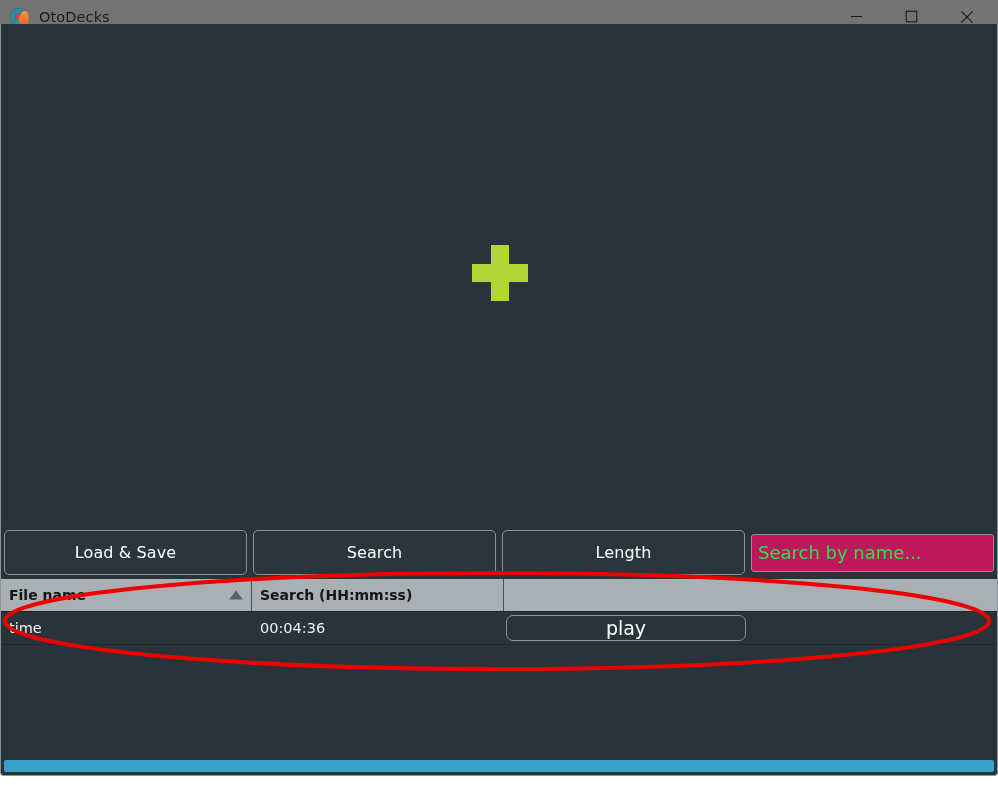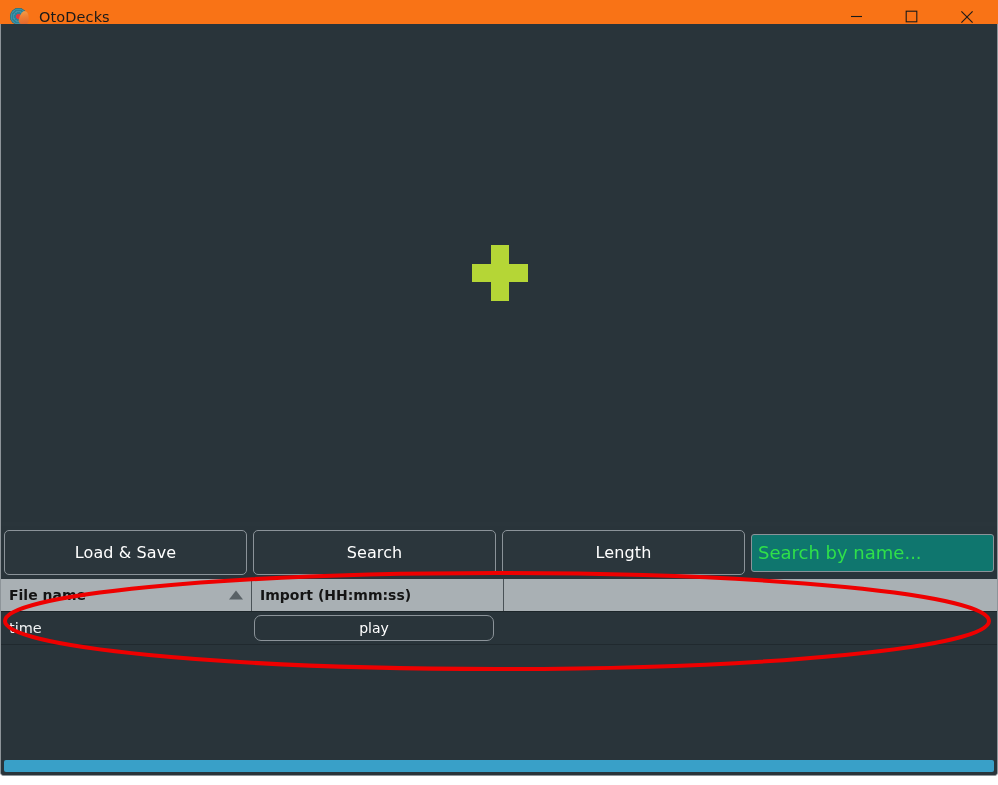--- a/index.html
+++ b/index.html
@@ -21,21 +21,21 @@
     height: 785px;
     background: #ffffff;
   }
 
   
   #titlebar {
     position: absolute;
     left: 0; top: 0;
     width: 998px;
     height: 33px;
-    background: #f97316;
+    background: #737373;
     border-bottom: 1px solid #e8e8e8;
   }
   #titlebar-left {
     position: absolute;
     left: 10px; top: 0;
     height: 33px;
     display: flex;
     align-items: center;
     gap: 9px;
   }
@@ -171,21 +171,21 @@
     display: flex;
     align-items: center;
     justify-content: center;
   }
   #search-input {
     width: 243px;
     height: 38px;
     box-sizing: border-box;
     border: 1px solid #8b9399;
     border-radius: 3px;
-    background: #0f766e;
+    background: #be185d;
     color: #2fe04a;
     font-size: 18px;
     font-family: "DejaVu Sans", "Liberation Sans", sans-serif;
     padding: 0 6px;
     outline: none;
   }
   #search-input::placeholder {
     color: #2fe04a;
     opacity: 1;
   }
@@ -256,21 +256,21 @@
     justify-content: center;
   }
   .play-btn {
     width: 240px;
     height: 26px;
     box-sizing: border-box;
     border: 1px solid #8b9399;
     border-radius: 7px;
     background: #29343a;
     color: #ffffff;
-    font-size: 14px;
+    font-size: 19px;
     font-family: "DejaVu Sans", "Liberation Sans", sans-serif;
     display: flex;
     align-items: center;
     justify-content: center;
     cursor: default;
   }
 
   
   #hscrollbar {
     position: absolute;
@@ -348,29 +348,30 @@
       </div>
     </div>
 
     <div id="table-area">
       <div id="table-header">
         <div class="th" id="th-name">
           <span>File name</span>
           <span class="sort-arrow"></span>
         </div>
         <div class="th" id="th-len">
-          <span>Import (HH:mm:ss)</span>
+          <span>Search (HH:mm:ss)</span>
         </div>
         <div class="th" id="th-act">
           <span></span>
         </div>
       </div>
 
       <div class="tr">
         <div class="td" id="td-name">time</div>
+        <div class="td" id="td-len">00:04:36</div>
         <div class="td" id="td-act">
           <button class="play-btn">play</button>
         </div>
       </div>
     </div>
 
     <div id="hscrollbar"></div>
 
   </div>
 

